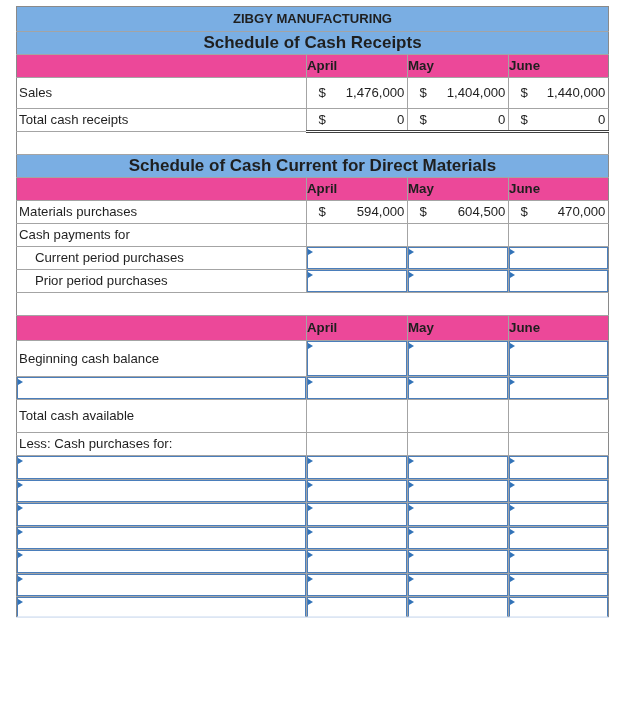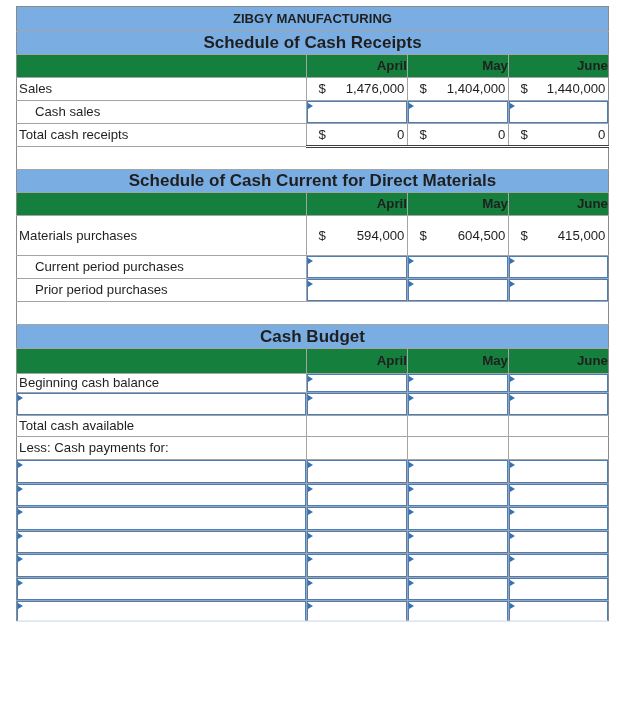--- a/index.html
+++ b/index.html
@@ -40,23 +40,23 @@
   col.c-val-last{width:100px;}
 
   .block td.banner{
     background:#7aaee3;
     font-weight:bold;
     text-align:center;
     font-size:17px;
   }
   .block td.banner-title{font-size:13.1px;}
   .block td.colhdr{
-    background:#15803d;
+    background:#ec4899;
     font-weight:bold;
-    text-align:right;
+    text-align:left;
     font-size:13.3px;
   }
   .block td.lbl{padding-left:2.1px;white-space:nowrap;}
   .block td.lbl.ind1{padding-left:18px;}
 
   .valcell{position:relative;}
   .valcell .d{position:absolute;left:11.6px;top:50%;transform:translateY(-50%);}
   .valcell .a{position:absolute;right:2.6px;top:50%;transform:translateY(-50%);}
   .block tr.total td.valcell{border-bottom:3px double #3f3f3f;}
   
@@ -104,51 +104,33 @@
         </tr>
 <tr style="height:23.00px">
           <td class="banner" colspan="4">Schedule of Cash Receipts</td>
         </tr>
 <tr style="height:23.00px">
           <td class="colhdr"></td>
           <td class="colhdr">April</td>
           <td class="colhdr">May</td>
           <td class="colhdr">June</td>
         </tr>
-<tr style="height:23.00px">
+<tr style="height:31px">
           <td class="lbl">Sales</td>
           <td class="valcell">
             <span class="d">$</span>
             <span class="a">1,476,000</span>
           </td>
           <td class="valcell">
             <span class="d">$</span>
             <span class="a">1,404,000</span>
           </td>
           <td class="valcell">
             <span class="d">$</span>
             <span class="a">1,440,000</span>
-          </td>
-        </tr>
-<tr style="height:23.00px">
-          <td class="lbl ind1">Cash sales</td>
-          <td class="incell">
-            <div class="inbox">
-              <span class="flag"></span>
-            </div>
-          </td>
-          <td class="incell">
-            <div class="inbox">
-              <span class="flag"></span>
-            </div>
-          </td>
-          <td class="incell">
-            <div class="inbox">
-              <span class="flag"></span>
-            </div>
           </td>
         </tr>
 <tr class="total" style="height:23.10px">
           <td class="lbl">Total cash receipts</td>
           <td class="valcell">
             <span class="d">$</span>
             <span class="a">0</span>
           </td>
           <td class="valcell">
             <span class="d">$</span>
@@ -168,34 +150,40 @@
       <tbody>
 <tr style="height:23.00px">
           <td class="banner" colspan="4">Schedule of Cash Current for Direct Materials</td>
         </tr>
 <tr style="height:23.00px">
           <td class="colhdr"></td>
           <td class="colhdr">April</td>
           <td class="colhdr">May</td>
           <td class="colhdr">June</td>
         </tr>
-<tr style="height:40px">
+<tr style="height:23.00px">
           <td class="lbl">Materials purchases</td>
           <td class="valcell">
             <span class="d">$</span>
             <span class="a">594,000</span>
           </td>
           <td class="valcell">
             <span class="d">$</span>
             <span class="a">604,500</span>
           </td>
           <td class="valcell">
             <span class="d">$</span>
-            <span class="a">415,000</span>
-          </td>
+            <span class="a">470,000</span>
+          </td>
+        </tr>
+<tr style="height:23.00px">
+          <td class="lbl">Cash payments for</td>
+          <td class=""></td>
+          <td class=""></td>
+          <td class=""></td>
         </tr>
 <tr style="height:23.00px">
           <td class="lbl ind1">Current period purchases</td>
           <td class="incell">
             <div class="inbox">
               <span class="flag"></span>
             </div>
           </td>
           <td class="incell">
             <div class="inbox">
@@ -226,30 +214,27 @@
             </div>
           </td>
         </tr>
 </tbody>
 <tbody>
         <tr class="spacerrow" style="height:23.00px">
           <td colspan="4"></td>
         </tr>
 </tbody>
       <tbody>
-<tr style="height:23.90px">
-          <td class="banner" colspan="4">Cash Budget</td>
-        </tr>
 <tr style="height:24.80px">
           <td class="colhdr"></td>
           <td class="colhdr">April</td>
           <td class="colhdr">May</td>
           <td class="colhdr">June</td>
         </tr>
-<tr style="height:19px">
+<tr style="height:36px">
           <td class="lbl">Beginning cash balance</td>
           <td class="incell">
             <div class="inbox">
               <span class="flag"></span>
             </div>
           </td>
           <td class="incell">
             <div class="inbox">
               <span class="flag"></span>
             </div>
@@ -275,28 +260,28 @@
             <div class="inbox">
               <span class="flag"></span>
             </div>
           </td>
           <td class="incell">
             <div class="inbox">
               <span class="flag"></span>
             </div>
           </td>
         </tr>
-<tr style="height:21px">
+<tr style="height:33px">
           <td class="lbl">Total cash available</td>
           <td class=""></td>
           <td class=""></td>
           <td class=""></td>
         </tr>
 <tr style="height:23.40px">
-          <td class="lbl">Less: Cash payments for:</td>
+          <td class="lbl">Less: Cash purchases for:</td>
           <td class=""></td>
           <td class=""></td>
           <td class=""></td>
         </tr>
 <tr style="height:23.60px">
           <td class="incell">
             <div class="inbox">
               <span class="flag"></span>
             </div>
           </td>

